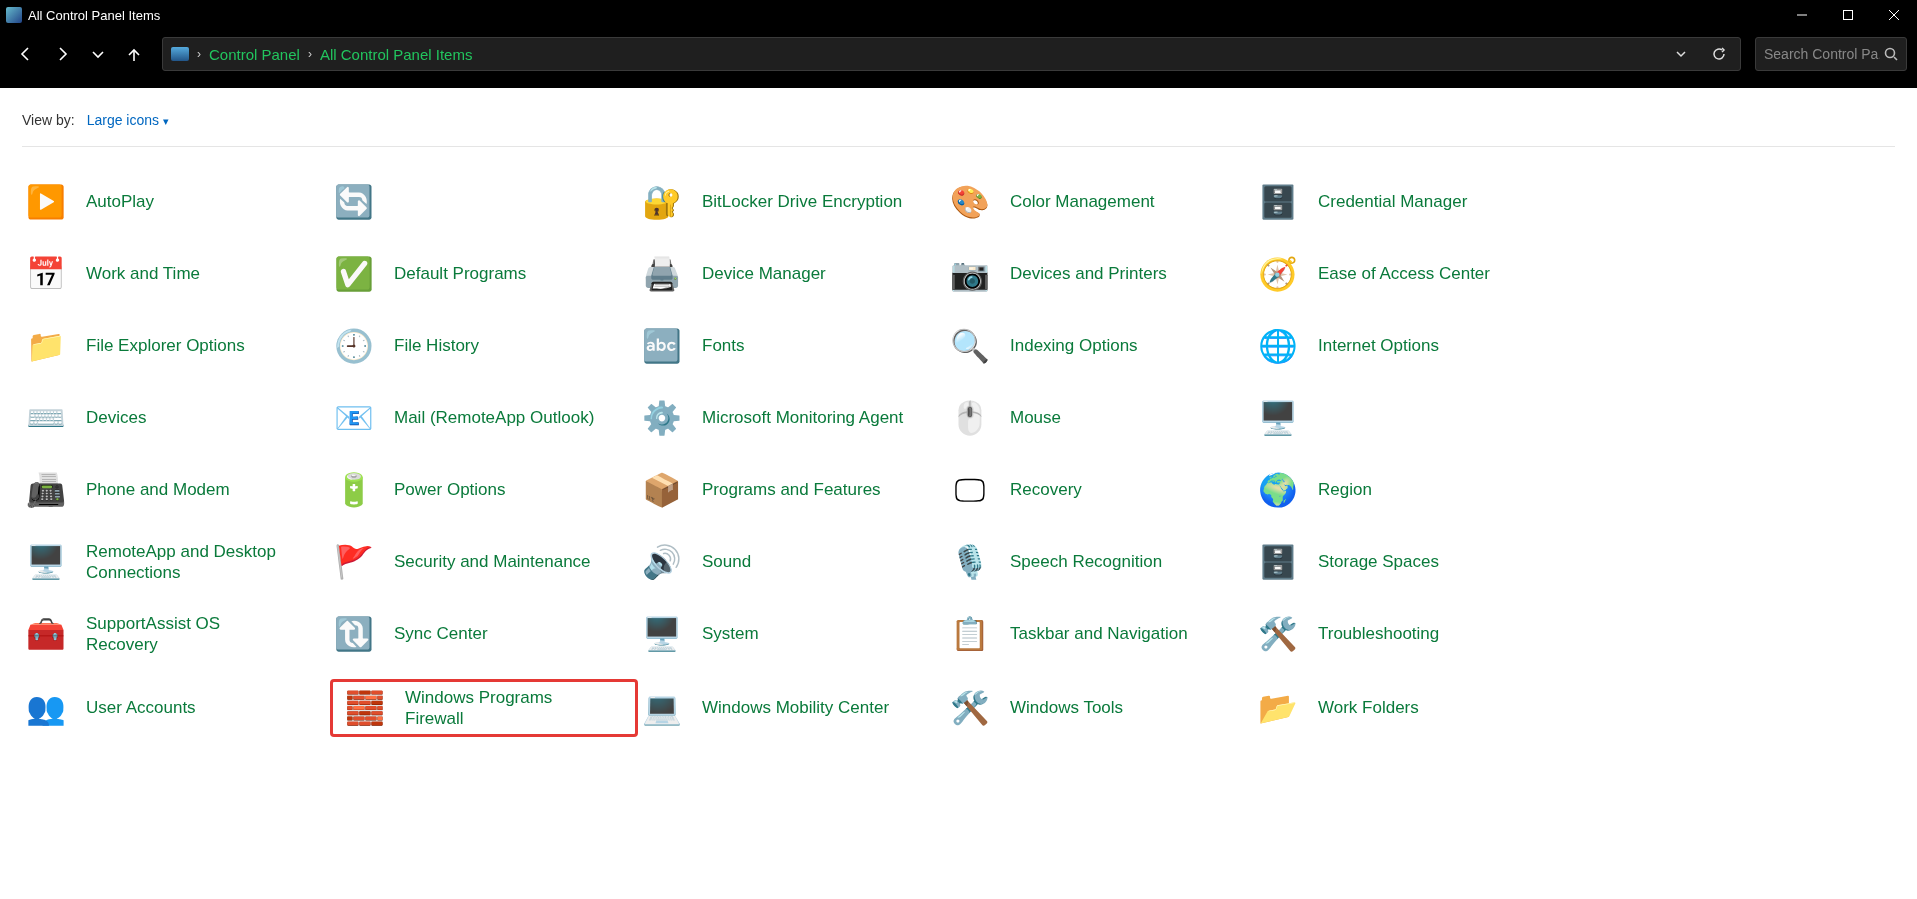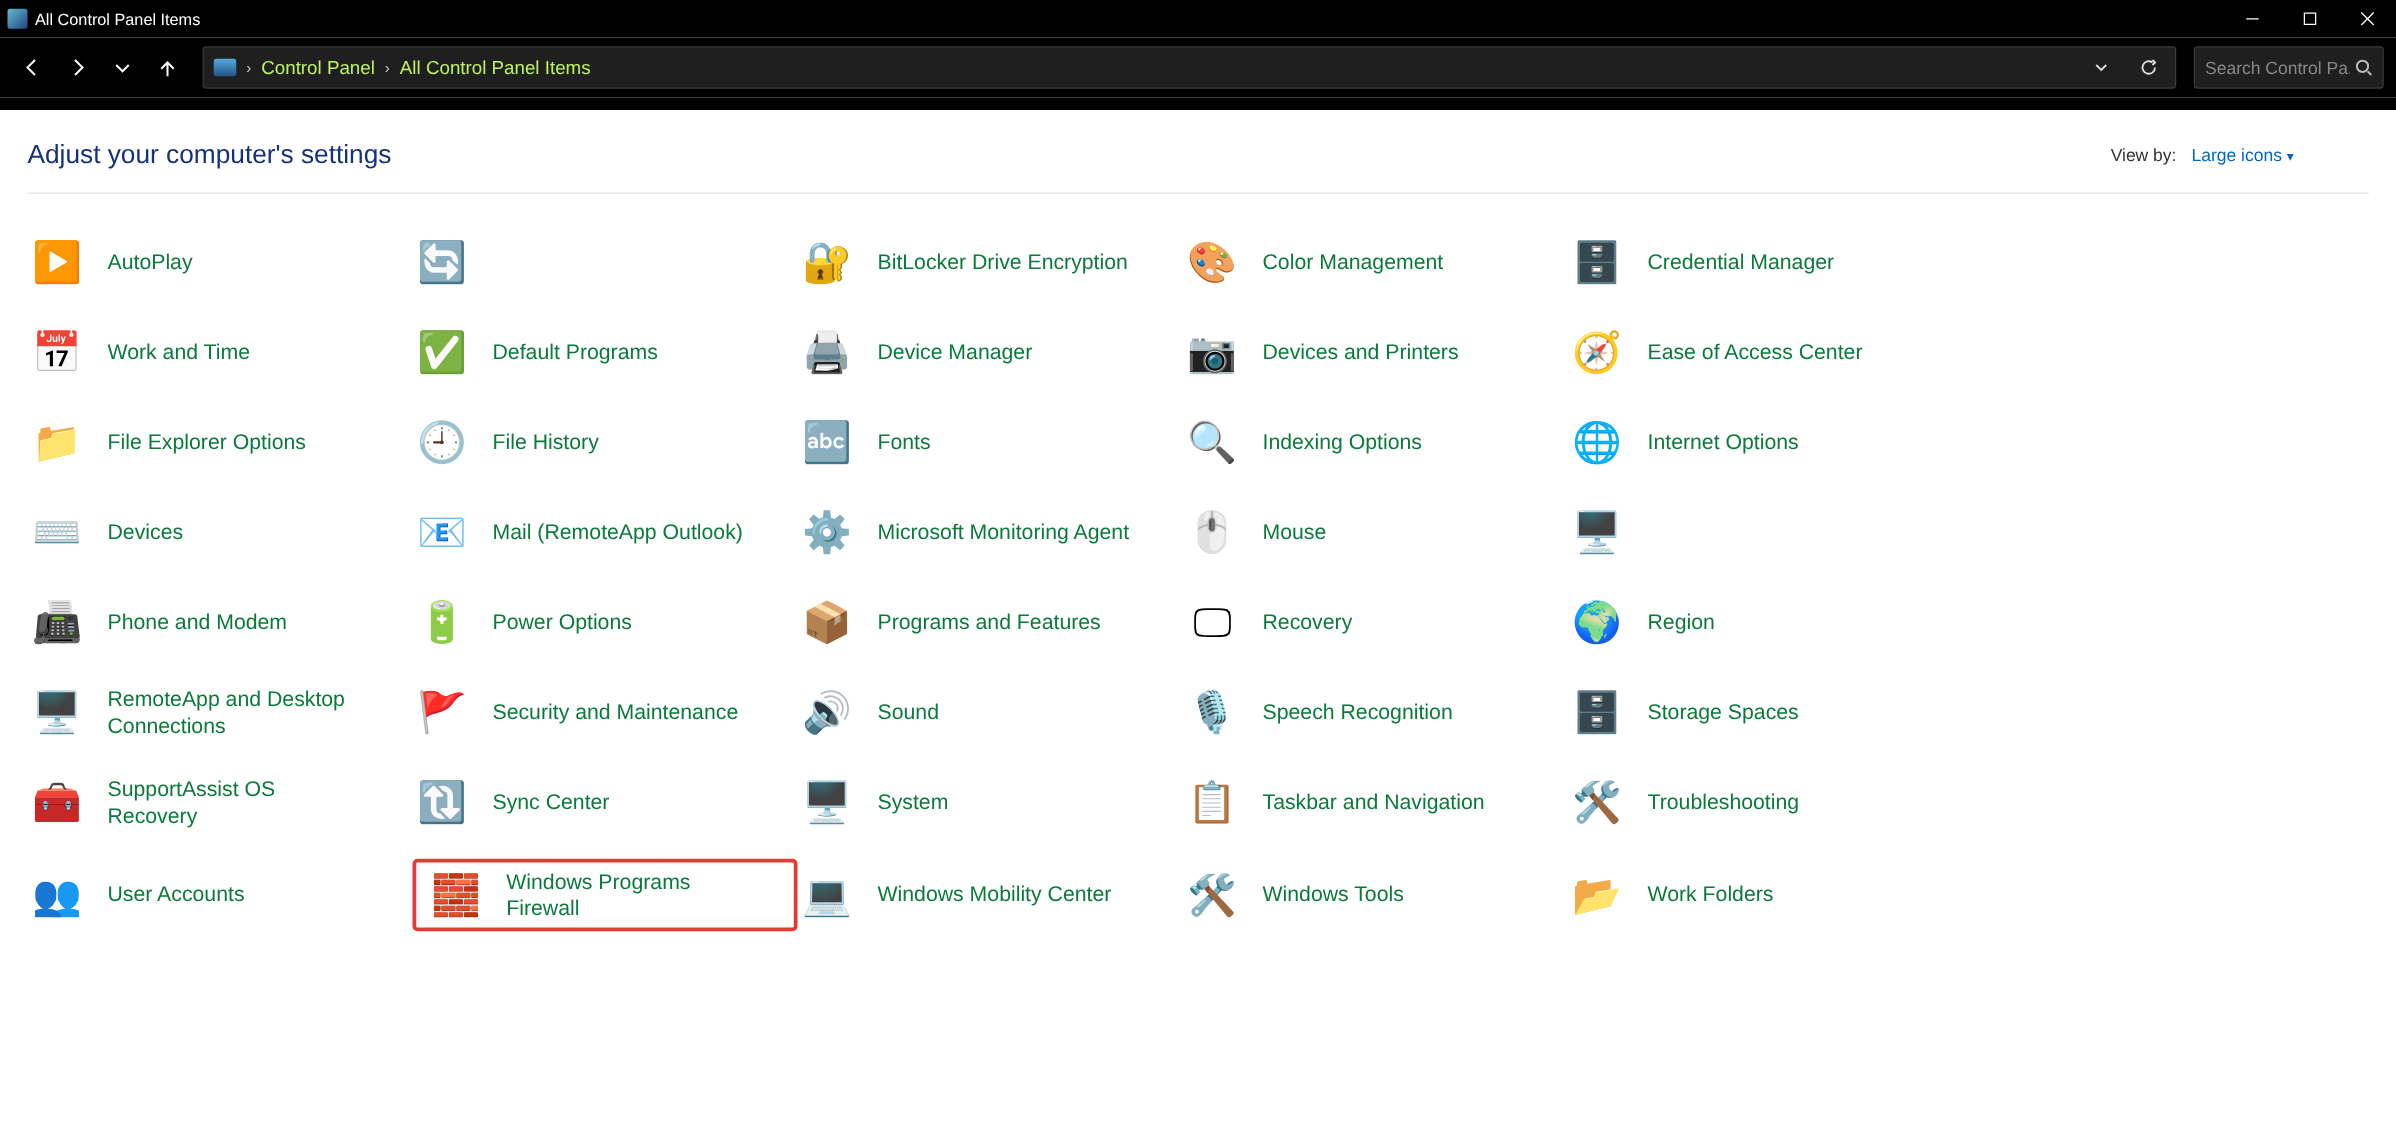--- a/index.html
+++ b/index.html
@@ -56,21 +56,21 @@
     display: flex;
     align-items: center;
     padding: 0 4px 0 8px;
     color: #fff;
     gap: 4px;
     margin-left: 8px;
     min-width: 0;
   }
   .addr-icon { width:18px; height:14px; background: linear-gradient(180deg,#5ad 0%,#258 100%); border-radius:2px; flex-shrink:0; }
   .crumb-sep { color:#ccc; margin:0 4px; font-size:12px;}
-  .crumb { color:#bef264; font-size:15px; cursor:pointer; white-space:nowrap; }
+  .crumb { color:#22c55e; font-size:15px; cursor:pointer; white-space:nowrap; }
   .addressbar .spacer { flex:1; }
   .addressbar .endbtn { width:34px; height:32px; display:flex;align-items:center;justify-content:center;cursor:pointer;}
   .addressbar .endbtn svg { width:14px; height:14px; stroke:#ddd; stroke-width:1.5; fill:none;}
   .searchbox {
     width: 152px; height: 34px;
     background:#1f1f1f; border:1px solid #3a3a3a; border-radius:3px;
     display:flex; align-items:center; padding:0 8px; color:#888;
     margin-left:10px; gap:4px;
   }
   .searchbox input {
@@ -207,21 +207,20 @@
     <svg viewBox="0 0 14 14">
         <circle cx="6" cy="6" r="4.5"></circle>
         <line x1="10" y1="10" x2="13" y2="13"></line>
       </svg>
   </div>
 </div>
 <div class="shim"></div>
 
 <div class="content">
   <div class="content-header">
-    <div class="page-title">Adjust your computer's settings</div>
     <div class="viewby">
       <span>View by:</span>
       <span class="link">
         <span>Large icons</span>
         <span class="caret">▾</span>
       </span>
     </div>
   </div>
   <hr class="sep">
 

